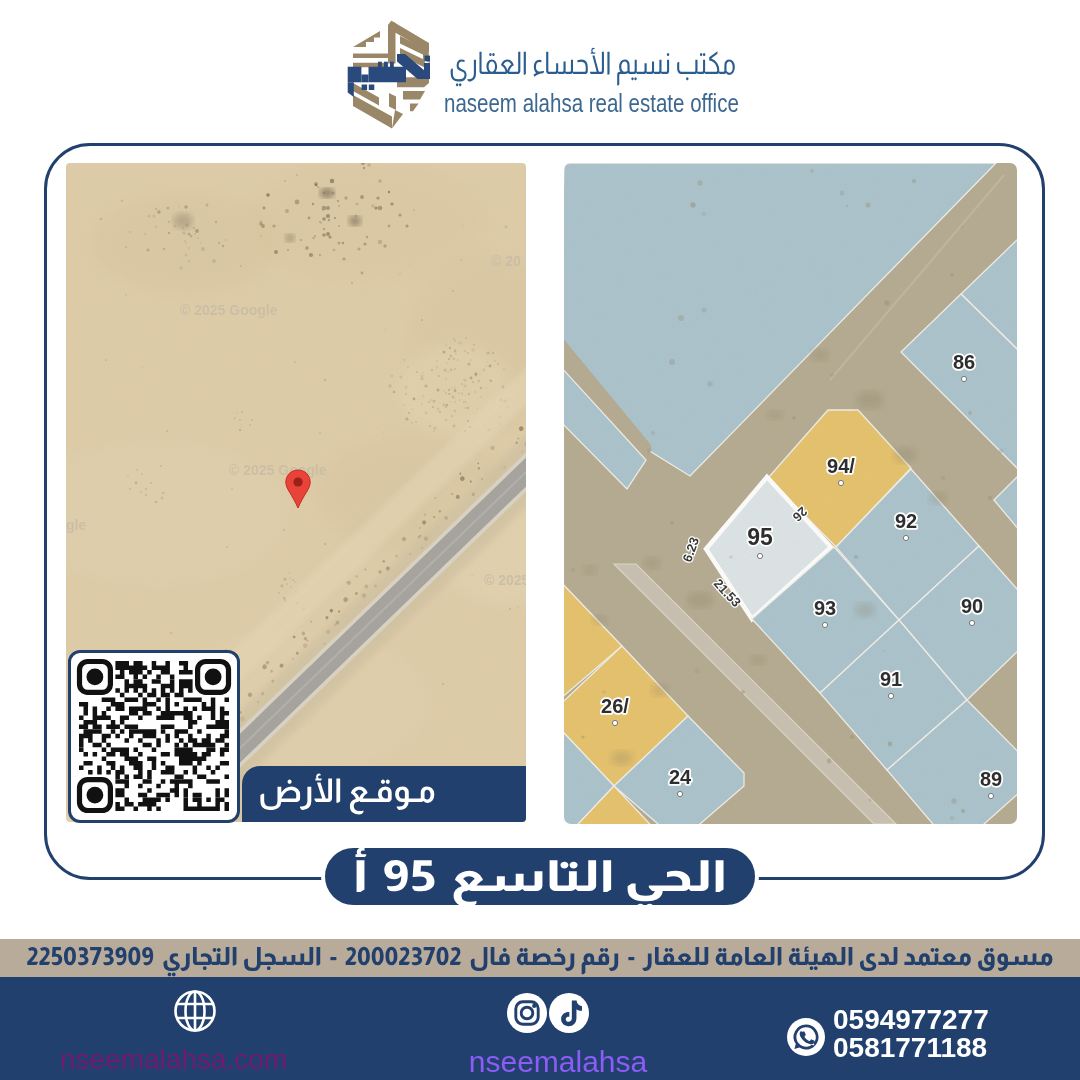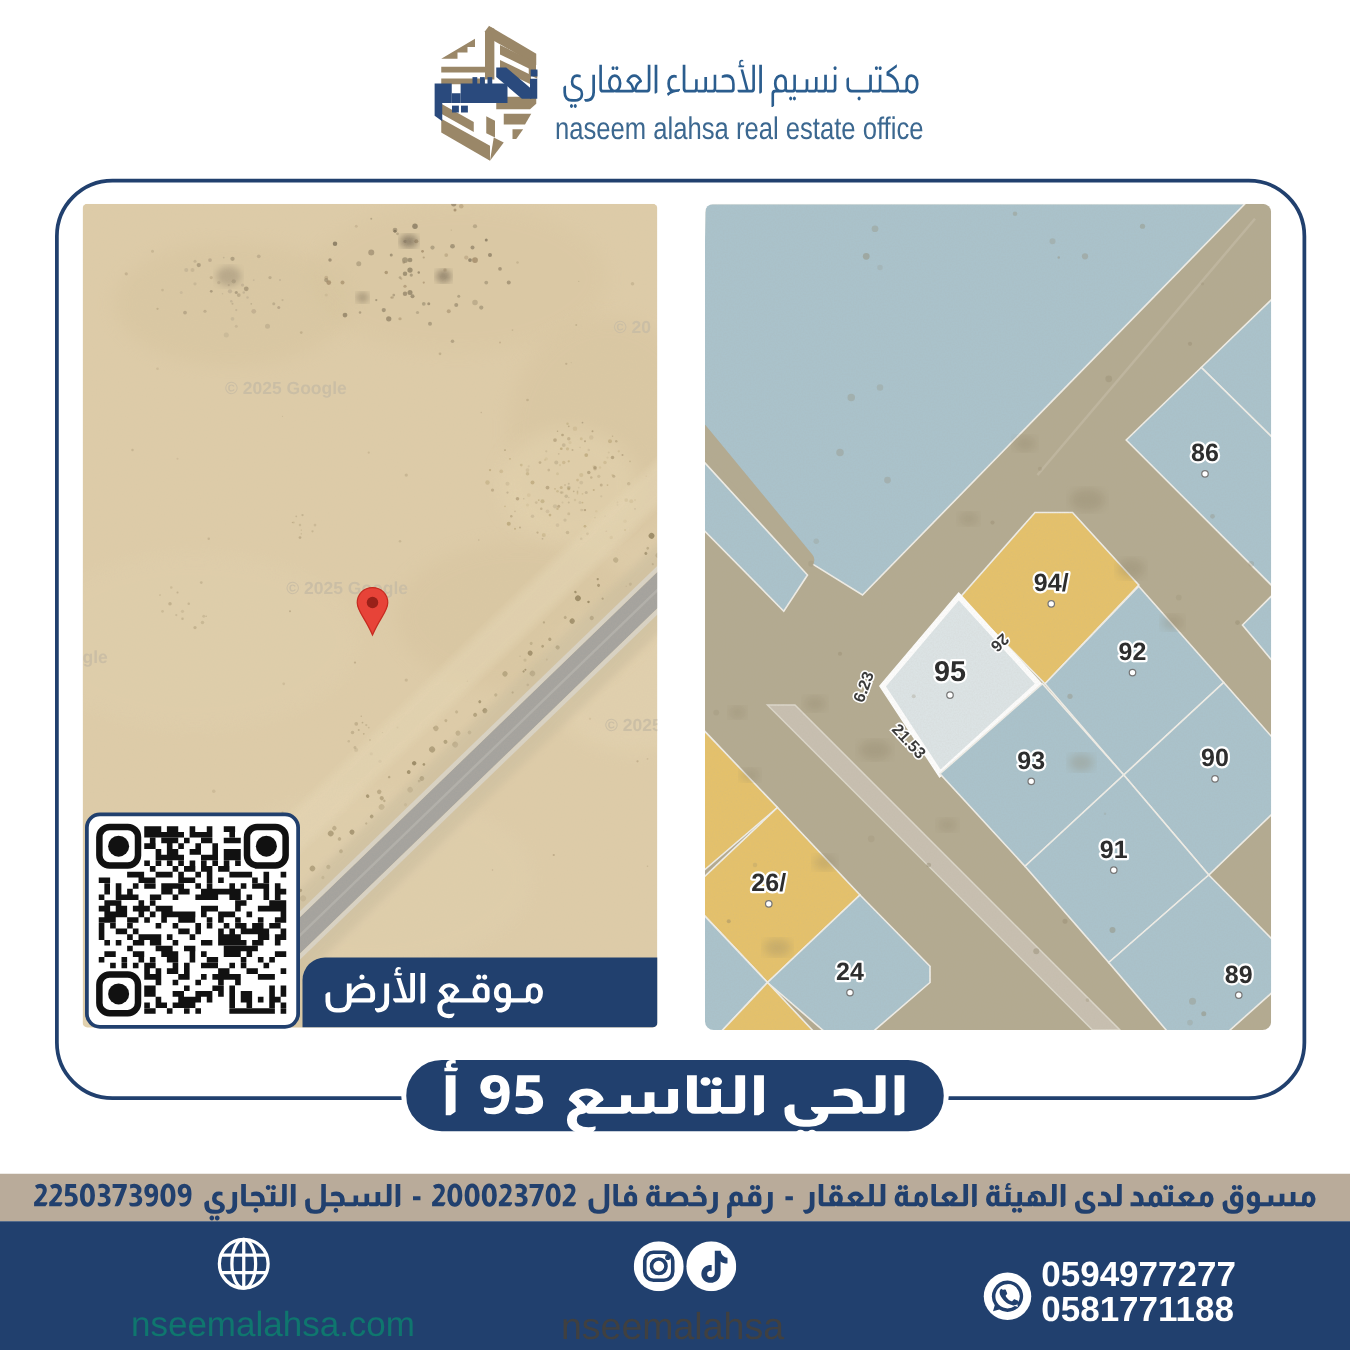--- a/index.html
+++ b/index.html
@@ -721,41 +721,41 @@
 <g fill="none" stroke="#fff" stroke-width="2.6">
 <circle cx="23" cy="23" r="19.5"></circle>
 <ellipse cx="23" cy="23" rx="9.5" ry="19.5"></ellipse>
 <line x1="23" y1="3.5" x2="23" y2="42.5"></line>
 <line x1="4.5" y1="16" x2="41.5" y2="16"></line>
 <line x1="4.5" y1="30" x2="41.5" y2="30"></line>
 </g>
       </svg>
     </div>
 
-<div class="abs" style="left:60px;top:1044px;width:272px;text-align:right;color:#0f766e;font-size:28px;white-space:nowrap">nseemalahsa.com</div>
+<div class="abs" style="left:60px;top:1044px;width:272px;text-align:left;color:#701a75;font-size:28px;white-space:nowrap">nseemalahsa.com</div>
 
 <div class="abs" style="left:507px;top:993px;width:40px;height:40px">
       <svg width="40" height="40" viewBox="0 0 40 40" style="position:absolute;left:0;top:0">
 <circle cx="20" cy="20" r="20" fill="#fff"></circle>
 <rect x="8.8" y="8.8" width="22.4" height="22.4" rx="7" fill="none" stroke="#21406e" stroke-width="2.9"></rect>
 <circle cx="20" cy="20" r="5.8" fill="none" stroke="#21406e" stroke-width="2.9"></circle>
 <circle cx="27.2" cy="12.9" r="2.1" fill="#21406e"></circle>
 </svg>
     </div>
 
 <div class="abs" style="left:549px;top:993px;width:40px;height:40px">
       <svg width="40" height="40" viewBox="0 0 40 40" style="position:absolute;left:0;top:0">
 <circle cx="20" cy="20" r="20" fill="#fff"></circle>
 <g transform="translate(20,20) scale(1.13) translate(-20,-20)">
           <path d="M22.5 9 h4.2 c0.3 2.8 1.9 4.6 4.8 5v4.1 c-1.9 0.1-3.5-0.5-4.9-1.5 v7.8 c0 4.6-3.1 7.3-7 7.3 c-3.6 0-6.6-2.6-6.6-6.3 c0-4.2 3.8-6.6 7.3-6.2 v4.2 c-1.6-0.5-3.2 0.5-3.2 2.1 c0 1.5 1.2 2.3 2.5 2.3 c1.7 0 2.9-1.2 2.9-3.4 Z" fill="#21406e"></path>
         </g>
 </svg>
     </div>
 
-<div class="abs" style="left:408px;top:1045px;width:260px;text-align:center;color:#404040;font-size:30px;white-space:nowrap">nseemalahsa</div>
+<div class="abs" style="left:428px;top:1045px;width:260px;text-align:center;color:#8b5cf6;font-size:30px;white-space:nowrap">nseemalahsa</div>
 
 <div class="abs" style="left:786px;top:1017px;width:40px;height:40px">
       <svg width="40" height="40" viewBox="0 0 40 40" style="position:absolute;left:0;top:0">
 <circle cx="20" cy="20" r="19" fill="#fff"></circle>
 <g transform="scale(-1,1) translate(-40,0)">
           <path d="M20 7.5 a12.5 12.5 0 1 0 6.6 23.1 l5 1.3 -1.4-4.8 a12.5 12.5 0 0 0 -10.2-19.6 Z M20 10.3 a9.7 9.7 0 1 1 -5.2 17.9 l-0.6-0.4 -2.6 0.7 0.7-2.5 -0.4-0.6 A9.7 9.7 0 0 1 20 10.3 Z" fill="#21406e" fill-rule="evenodd"></path>
         </g>
 <g transform="translate(20,20.5) scale(0.82) translate(-20,-20.5)">
           <path d="M15.8 13.9 c0.3-0.7 0.6-0.7 0.9-0.7 l0.8 0 c0.2 0 0.6-0.1 0.9 0.7 c0.3 0.8 1.1 2.7 1.2 2.9 c0.1 0.2 0.2 0.4 0 0.7 c-0.1 0.3-0.2 0.4-0.4 0.7 c-0.2 0.2-0.5 0.6-0.7 0.8 c-0.2 0.2-0.4 0.4-0.2 0.8 c0.2 0.4 1.1 1.8 2.3 2.9 c1.6 1.4 2.9 1.8 3.3 2 c0.4 0.2 0.6 0.2 0.9-0.1 c0.2-0.3 1-1.2 1.3-1.6 c0.3-0.4 0.5-0.3 0.9-0.2 c0.4 0.1 2.3 1.1 2.7 1.3 c0.4 0.2 0.7 0.3 0.8 0.5 c0.1 0.2 0.1 1.1-0.3 2.1 c-0.4 1-2.1 2-3 2 c-0.8 0.1-1.6 0.4-5.4-1.1 c-4.6-1.8-7.5-6.5-7.7-6.8 c-0.2-0.3-1.8-2.4-1.8-4.6 c0-2.2 1.1-3.2 1.5-3.7 Z" fill="#21406e"></path>
         </g>

